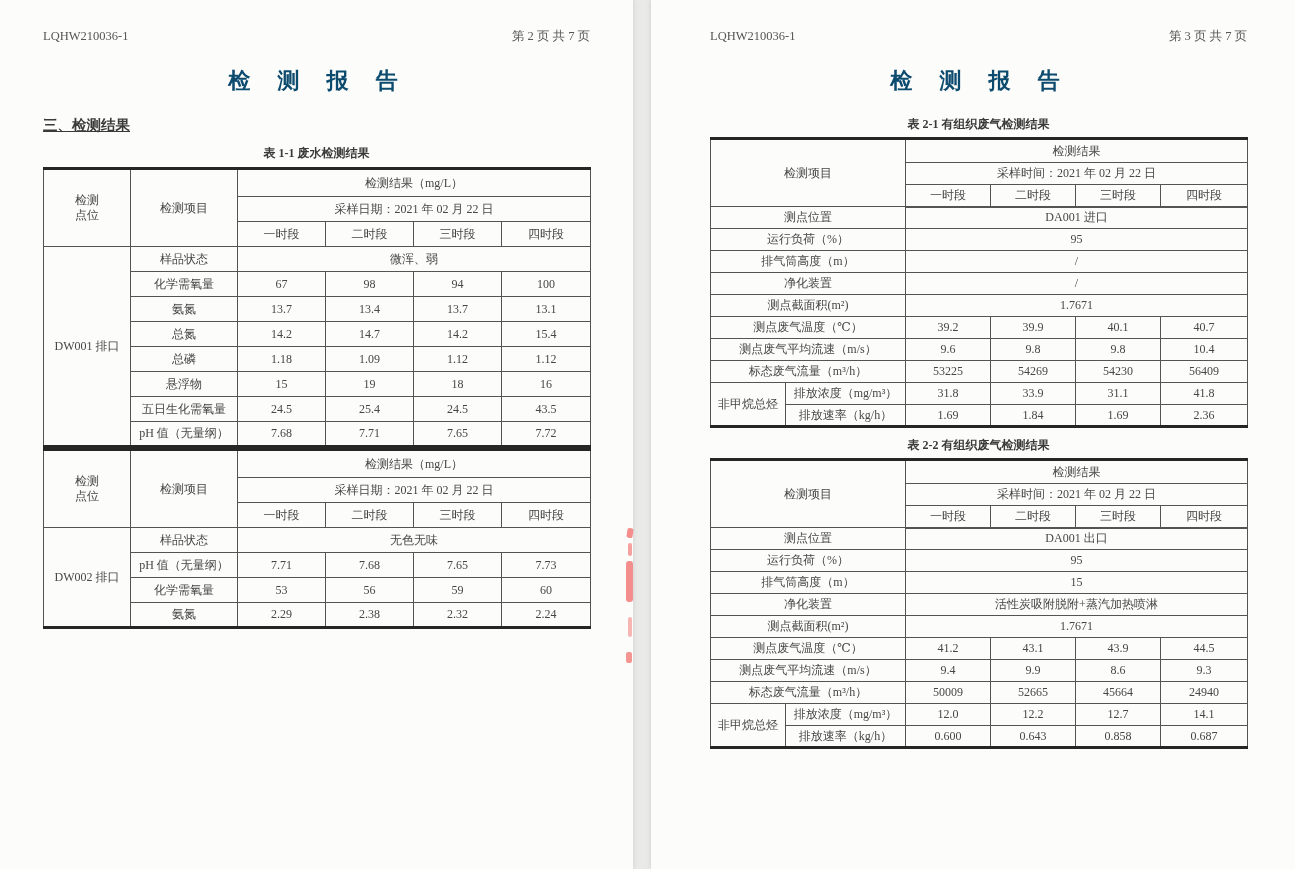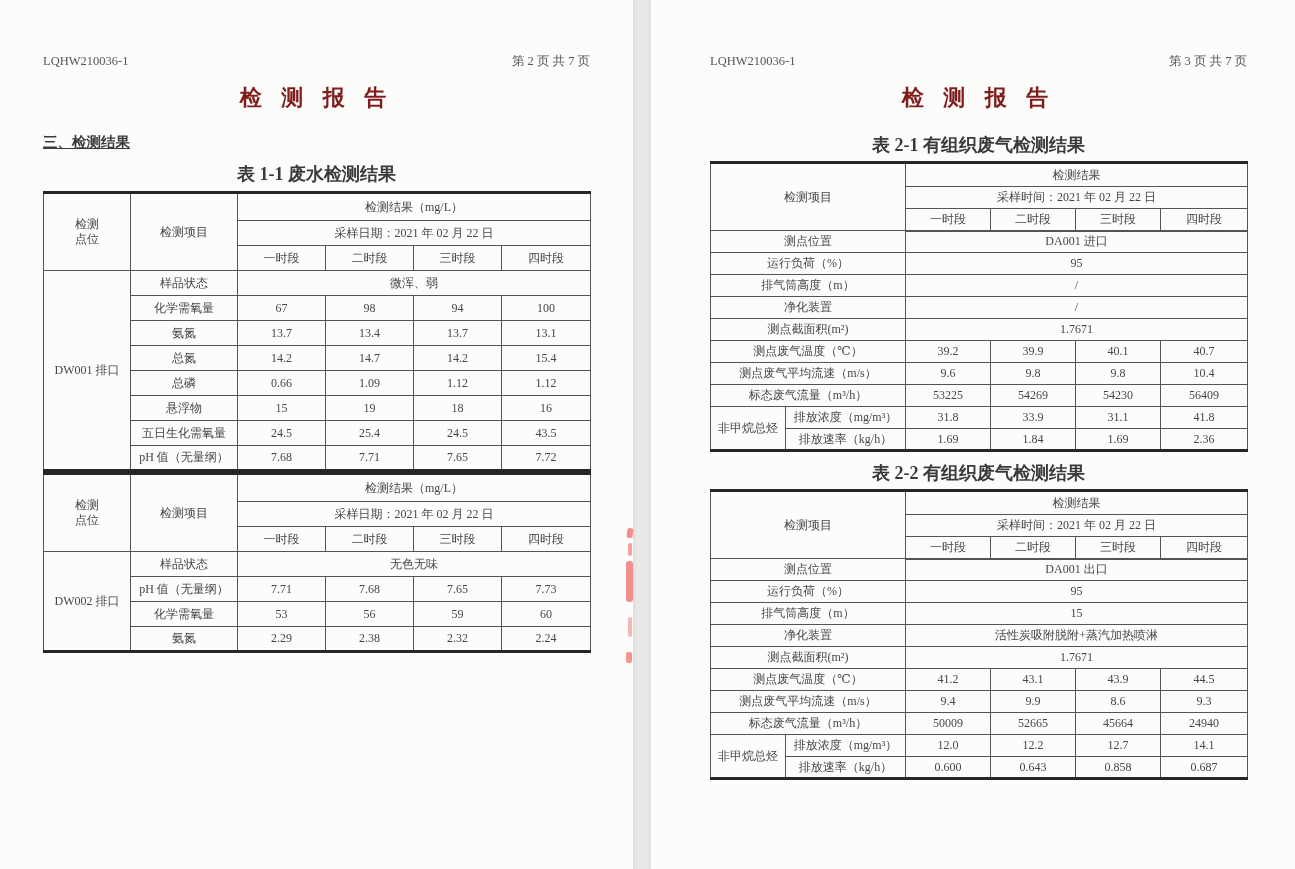--- a/index.html
+++ b/index.html
@@ -7,24 +7,24 @@
     width:1295px;height:869px;overflow:hidden;position:relative;
     background:#e9e9e7;
     font-family:"Liberation Serif","DejaVu Serif",serif;
     color:#474747;
   }
   .page{position:absolute;top:0;height:869px;background:#fcfcfa;box-shadow:0 0 5px rgba(0,0,0,.12);}
   .page-left{left:0;width:633px;}
   .page-right{left:651px;width:644px;}
   .inner-l{padding:0 43px;}
   .inner-r{padding:0 48px 0 59px;}
-  .hdr{display:flex;justify-content:space-between;align-items:baseline;padding-top:53px;font-size:12.5px;color:#555;}
-  .doc-title{margin-top:13px;text-align:center;font-size:22px;font-weight:bold;letter-spacing:7px;color:#7f1d1d;}
+  .hdr{display:flex;justify-content:space-between;align-items:baseline;padding-top:28px;font-size:12.5px;color:#555;}
+  .doc-title{margin-top:21px;text-align:center;font-size:22px;font-weight:bold;letter-spacing:7px;color:#0c4a6e;font-family:Liberation Mono, monospace;}
   .section-heading{margin-top:20px;font-size:14.5px;font-weight:bold;color:#3a3a3a;text-decoration:underline;}
-  .tbl-caption{text-align:center;font-size:18px;font-weight:bold;color:#3a3a3a;}
+  .tbl-caption{text-align:center;font-size:12px;font-weight:bold;color:#3a3a3a;}
   .cap-l1{margin-top:10px;margin-bottom:5px;}
   .cap-l2{margin-top:16px;margin-bottom:5px;}
   .cap-r1{margin-top:20px;margin-bottom:4px;}
   .cap-r2{margin-top:9px;margin-bottom:4px;}
 
   table.doc-table{
     border-collapse:collapse;table-layout:fixed;
     border-top:3px solid #262626;border-bottom:3px solid #262626;
     border-left:1px solid #4f4f4f;border-right:1px solid #4f4f4f;
     color:#464646;
@@ -108,21 +108,21 @@
       </tr>
       <tr>
         <td>总氮</td>
         <td>14.2</td>
         <td>14.7</td>
         <td>14.2</td>
         <td>15.4</td>
       </tr>
       <tr>
         <td>总磷</td>
-        <td>0.66</td>
+        <td>1.18</td>
         <td>1.09</td>
         <td>1.12</td>
         <td>1.12</td>
       </tr>
       <tr>
         <td>悬浮物</td>
         <td>15</td>
         <td>19</td>
         <td>18</td>
         <td>16</td>

